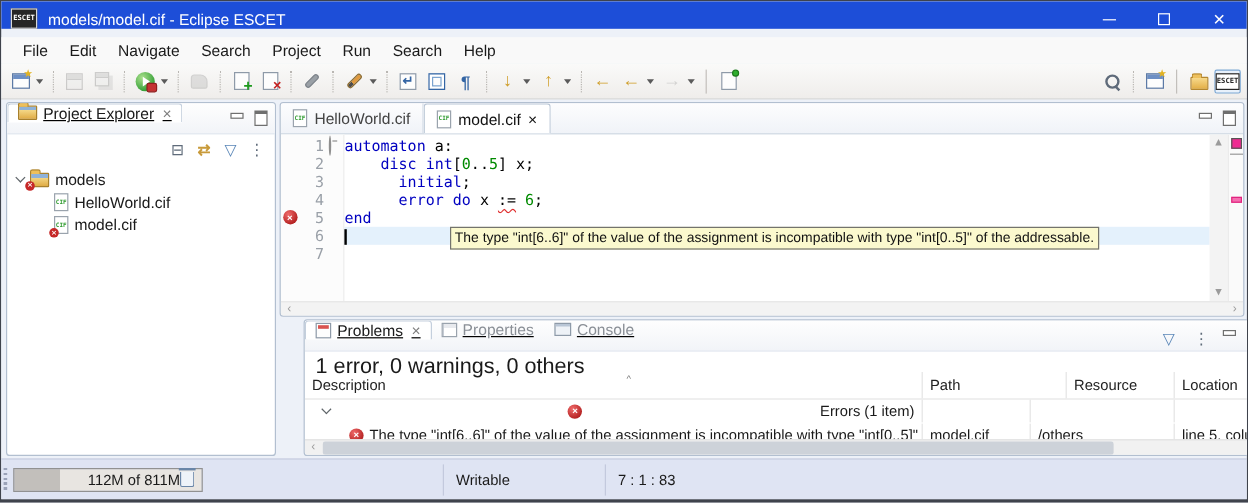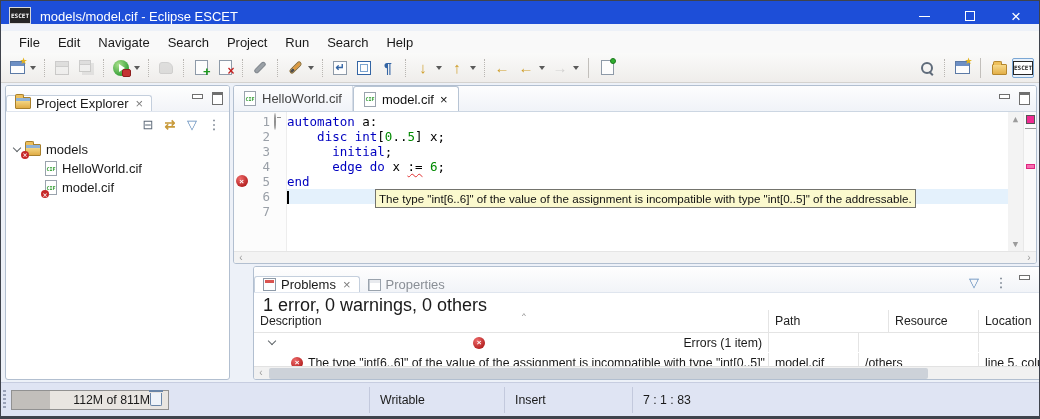--- a/index.html
+++ b/index.html
@@ -58,21 +58,21 @@
   .i-folderpersp::before { content:""; position:absolute; top:-4px; left:0; width:7px; height:3px; background:#eec05c; border:1px solid #b5872e; border-bottom:none; border-radius:2px 2px 0 0; }
   .escet-btn { width:26px; height:20px; background:#e8f1fb; border:1px solid #7ba7d4; border-radius:2px; display:flex; align-items:center; justify-content:center; }
   .escet-btn .escet-logo { width:20px; height:14px; background:#fff; border:1px solid #262626; color:#262626; }
   
   .content { position:absolute; top:82px; left:0; right:0; bottom:34px; background:#edf1f8; }
   .panel { position:absolute; background:#fff; border:1px solid #b2bfd0; border-radius:3px; overflow:hidden; }
   #explorer { left:4px; top:2px; width:225px; bottom:2px; }
   #editor-panel { left:232px; top:2px; width:804px; height:179px; }
   #problems-panel { left:232px; top:183px; width:804px; bottom:2px;margin-left:20px; }
   
-  .view-tabbar { height:26px; background:linear-gradient(#fefefe,#f2f4f8); border-bottom:1px solid #dfe5ee; display:flex; align-items:flex-end; position:relative; }
+  .view-tabbar { height:26px; background:linear-gradient(#fefefe,#f2f4f8); border-bottom:1px solid #dfe5ee; display:flex; align-items:flex-start; position:relative;text-decoration:underline; }
   .vtab { display:flex; align-items:center; gap:5px; padding:0 8px; font-size:13px; color:#8a8f96; border-right:1px solid transparent; }
   .vtab.active { background:#fff; color:#1a1a1a; border:1px solid #c4cfdd; border-bottom:none; border-radius:3px 3px 0 0; }
   .vtab .close { color:#7d7d7d; font-size:13px; margin-left:2px; }
   .tab-ctrl { position:absolute; right:6px; top:6px; display:flex; gap:9px; }
   .ico-min { width:11px; height:11px; position:relative; }
   .ico-min::after { content:""; position:absolute; top:2px; left:0; width:9px; height:3px; border:1px solid #6f6f6f; background:#fff; }
   .ico-max { width:11px; height:11px; position:relative; }
   .ico-max::after { content:""; position:absolute; top:0; left:0; width:9px; height:9px; border:1px solid #6f6f6f; border-top:3px solid #6f6f6f; background:#fff; }
   
   .view-toolbar { height:24px; display:flex; justify-content:flex-end; align-items:center; gap:4px; padding-right:6px; }
@@ -377,21 +377,21 @@
             <div class="gut-line"></div>
             <div class="gut-line"></div>
             <div class="gut-line"></div>
             <div class="gut-line"></div>
             <div class="gut-line"></div>
           </div>
         <div class="code-col" id="code-col" style="padding-top: 2px;">
             <div class="code-line"><span class="tok-kw">automaton</span><span class="tok-pl"> a:</span></div>
             <div class="code-line"><span class="tok-pl">    </span><span class="tok-kw">disc</span><span class="tok-pl"> </span><span class="tok-kw">int</span><span class="tok-pl">[</span><span class="tok-num">0</span><span class="tok-pl">..</span><span class="tok-num">5</span><span class="tok-pl">] x;</span></div>
             <div class="code-line"><span class="tok-pl">      </span><span class="tok-kw">initial</span><span class="tok-pl">;</span></div>
-            <div class="code-line"><span class="tok-pl">      </span><span class="tok-kw">edge</span><span class="tok-pl"> </span><span class="tok-kw">do</span><span class="tok-pl"> x </span><span class="tok-sq">:=</span><span class="tok-pl"> </span><span class="tok-num">6</span><span class="tok-pl">;</span></div>
+            <div class="code-line"><span class="tok-pl">      </span><span class="tok-kw">error</span><span class="tok-pl"> </span><span class="tok-kw">do</span><span class="tok-pl"> x </span><span class="tok-sq">:=</span><span class="tok-pl"> </span><span class="tok-num">6</span><span class="tok-pl">;</span></div>
             <div class="code-line"><span class="tok-kw">end</span></div>
             <div class="code-line current"><span class="cursor-bar"></span></div>
           </div>
         <div class="vscroll">
           <span class="vs-arrow" style="top:0">▲</span>
           <span class="vs-arrow" style="bottom:0">▼</span>
         </div>
         <div class="ovruler">
           <span class="ov-head"></span>
           <span class="ov-headline"></span>
@@ -408,20 +408,24 @@
     <div class="panel" id="problems-panel">
       <div class="view-tabbar" id="problems-tabbar">
           <div class="vtab active">
             <span class="i-problems"></span>
             <span>Problems</span>
             <span class="close">×</span>
           </div>
           <div class="vtab">
             <span class="i-properties"></span>
             <span>Properties</span>
+          </div>
+          <div class="vtab">
+            <span class="i-console"></span>
+            <span>Console</span>
           </div>
           <div class="tab-ctrl">
             <span class="vti blue">▽</span>
             <span class="vti ">⋮</span>
             <span class="ico-min"></span>
             <span class="ico-max"></span>
           </div>
         </div>
       <div class="summary">1 error, 0 warnings, 0 others</div>
       <div class="ptable" id="ptable">
@@ -464,21 +468,18 @@
 
   <div class="statusbar">
     <span class="grip"></span>
     <div class="heap-box">
       <span class="heap-text">112M of 811M</span>
       <span class="trash"></span>
     </div>
     <div class="sb-field f-writable">
         <span>Writable</span>
       </div>
-    <div class="sb-field f-insert">
-        <span>Insert</span>
-      </div>
     <div class="sb-field f-pos">
         <span>7 : 1 : 83</span>
       </div>
   </div>
 
 </div>
 
 </body></html>

